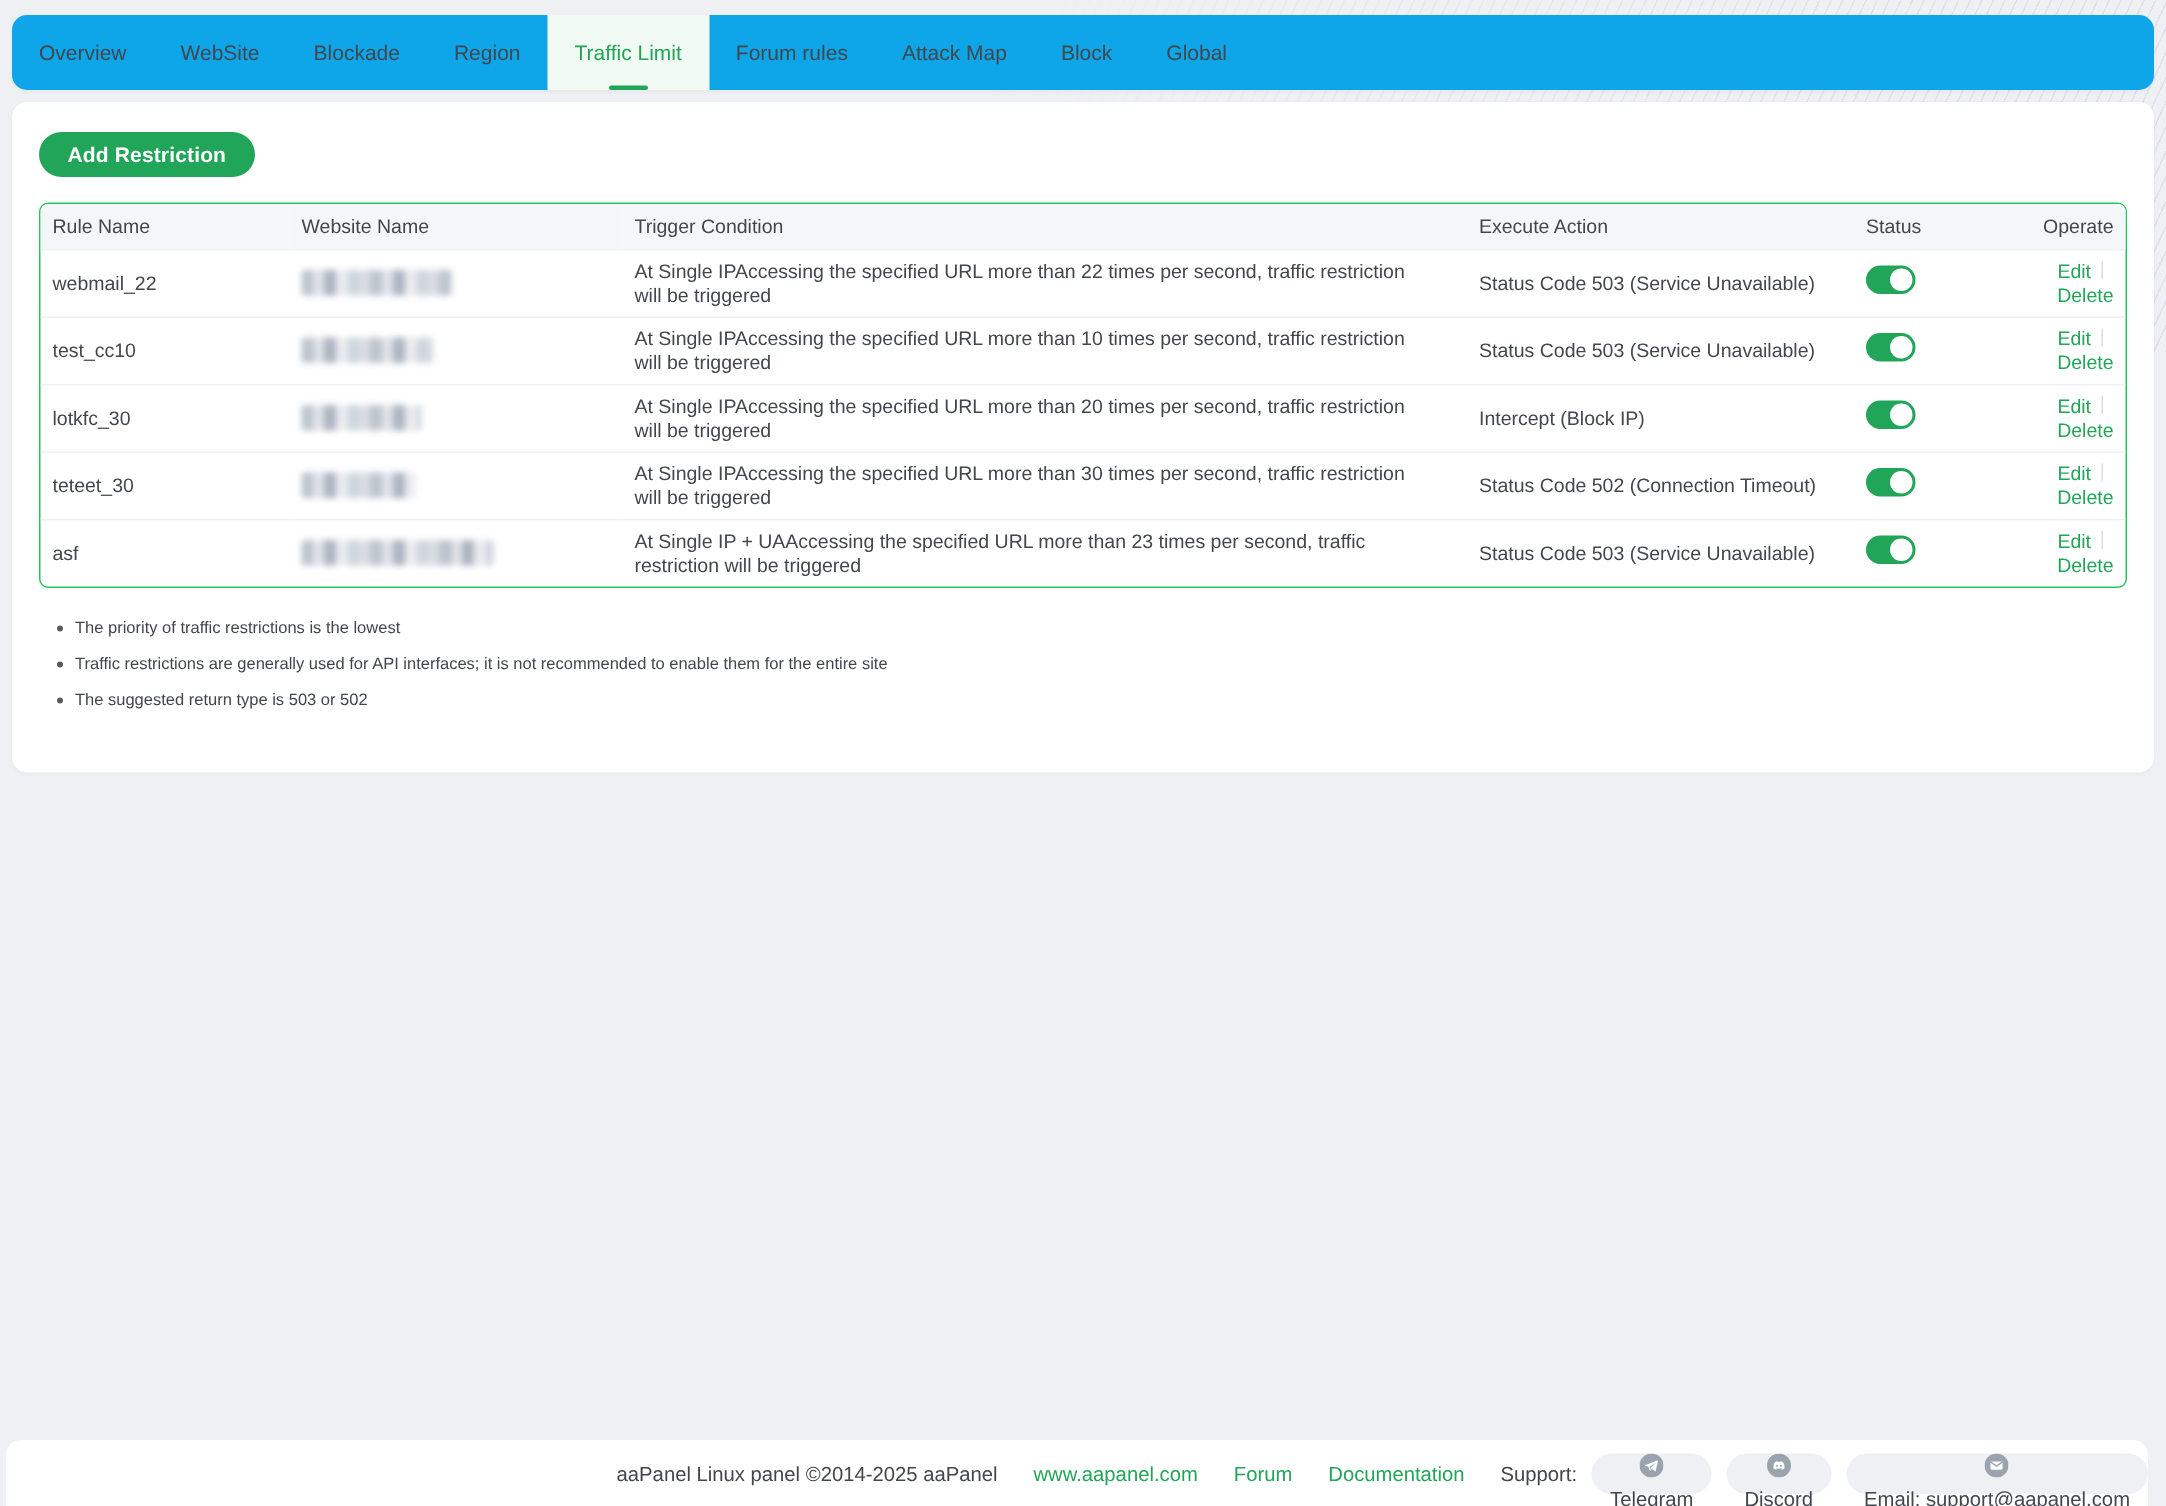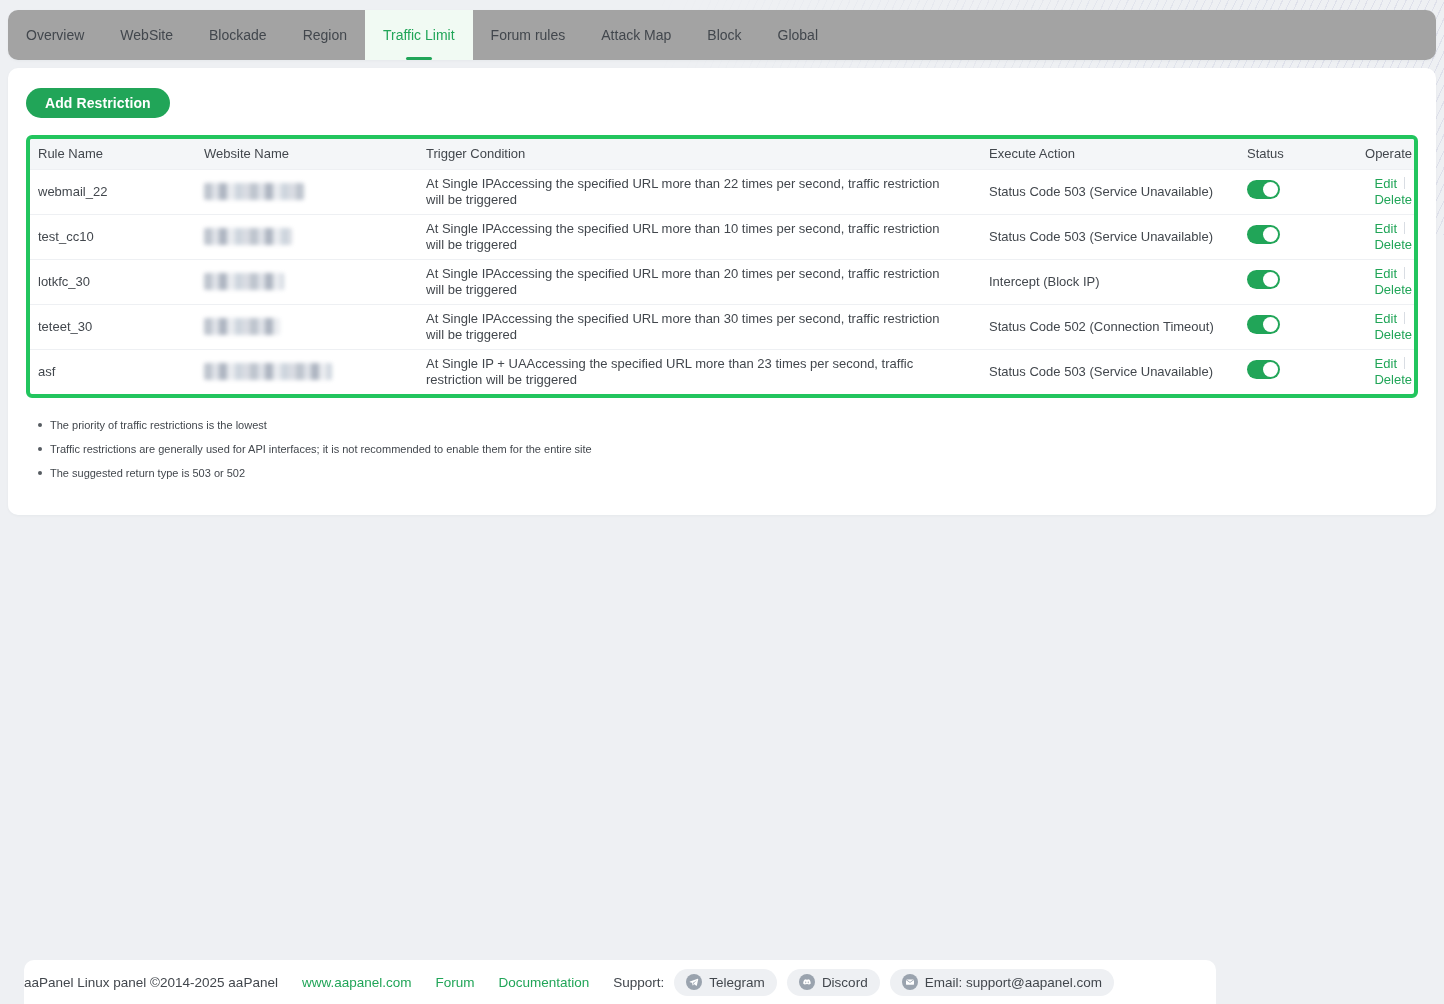--- a/index.html
+++ b/index.html
@@ -19,21 +19,21 @@
       rgba(110,118,175,.12) 0px, rgba(110,118,175,.12) 1px,
       transparent 1px, transparent 7px);
     -webkit-mask-image:linear-gradient(to right, transparent 45%, #000 92%);
     mask-image:linear-gradient(to right, transparent 45%, #000 92%);
     pointer-events:none;
   }
 
   
   .nav-card {
     position:absolute; left:8px; top:10px; width:1428px; height:50px;
-    background:#a3a3a3; border-radius:10px;
+    background:#0ea5e9; border-radius:10px;
     display:flex; align-items:stretch;
     box-shadow:0 1px 3px rgba(31,45,61,.04);
     overflow:hidden;
   }
   .tab {
     display:flex; align-items:center; padding:0 18px;
     font-size:14px; color:#42474d; cursor:pointer; position:relative;
     white-space:nowrap;
   }
   .tab.active { color:#21a558; background:#f1faf3; }
@@ -51,21 +51,21 @@
   }
   .add-btn {
     height:30px; padding:0 19px;
     background:#21a558; color:#fff;
     border:none; border-radius:16px;
     font-size:14px; font-weight:700; font-family:inherit;
     cursor:pointer; letter-spacing:.1px;
   }
   .table-wrap {
     margin-top:17px;
-    border:4px solid #22c55e; border-radius:6px;
+    border:1px solid #22c55e; border-radius:6px;
     overflow:hidden;
   }
   table { width:100%; border-collapse:collapse; table-layout:fixed; font-size:13px; color:#42474d; }
   thead th {
     background:#f4f6f8; height:30px;
     font-weight:400; text-align:left; padding:0 8px;
     color:#42474d;
   }
   tbody td {
     padding:6px 8px; height:45px;
@@ -98,32 +98,32 @@
     position:relative; padding-left:17px;
     font-size:11px; color:#42474d; line-height:24px;
   }
   .notes li::before {
     content:""; position:absolute; left:5px; top:10px;
     width:4px; height:4px; border-radius:50%; background:#565b61;
   }
 
   
   .footer {
-    position:absolute; left:24px; bottom:0; width:1192px; height:44px;
+    position:absolute; left:4px; bottom:0; width:1428px; height:44px;
     background:#fff; border-radius:10px 10px 0 0;
-    display:flex; align-items:center; justify-content:flex-start;
+    display:flex; align-items:center; justify-content:flex-end;
     font-size:13.5px; color:#42474d;
   }
   .footer .gap { margin-left:24px; }
   .f-link { color:#21a558; text-decoration:none; cursor:pointer; }
   .pill {
     display:inline-flex; align-items:center; gap:7px;
     background:#eef0f3; border:none; border-radius:14px;
     height:27px; padding:0 12px; margin-left:10px;
-    font-size:13.5px; color:#42474d; font-family:inherit; cursor:pointer;
+    font-size:13.5px; color:#42474d; font-family:inherit; cursor:pointer;flex-direction:column;
   }
   .pill svg { width:16px; height:16px; display:block; }
 </style>
 </head>
 <body>
 
 <div class="stripes"></div>
 
 <nav class="nav-card">
   <div style="display:flex; align-items:stretch; padding-left:0;">

